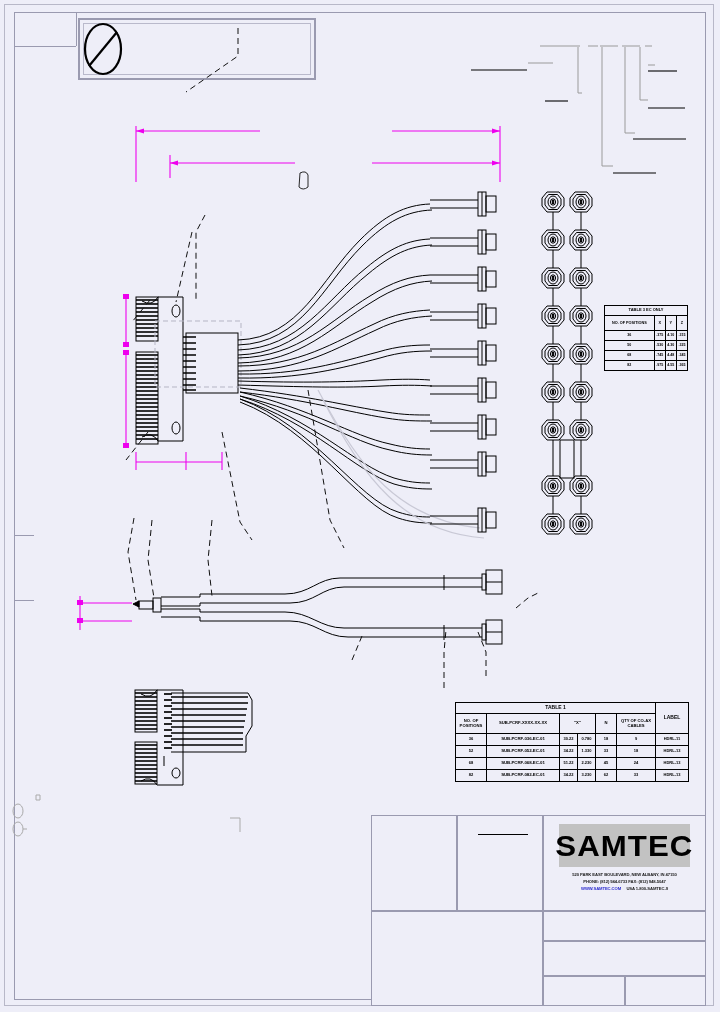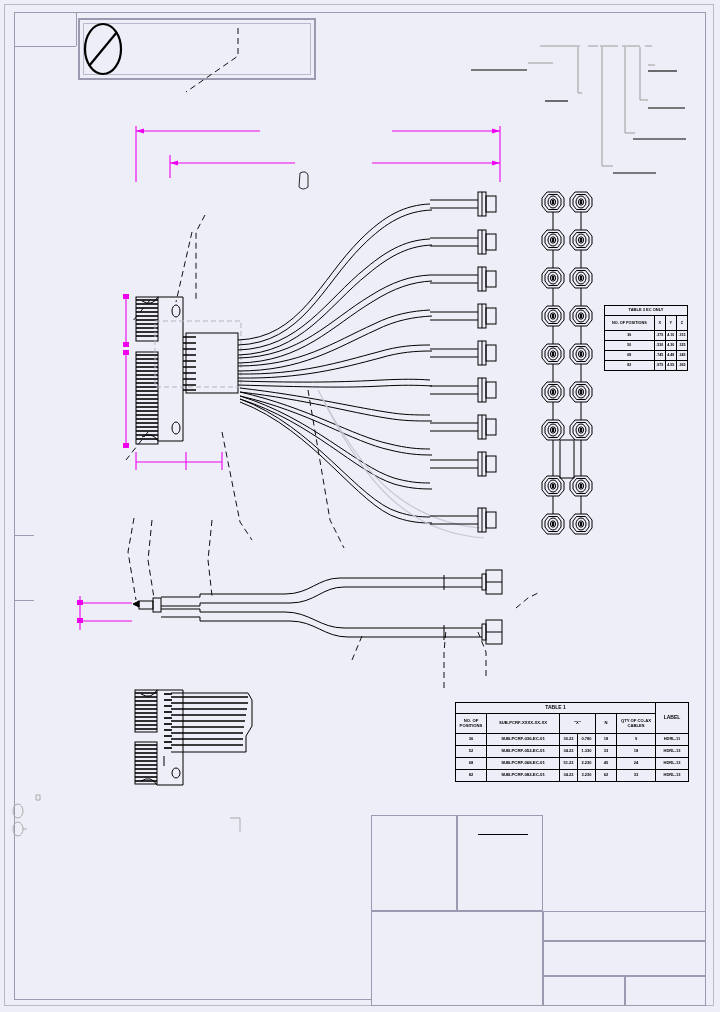--- a/index.html
+++ b/index.html
@@ -706,20 +706,32 @@
 
   <div class="tb" id="tb-left">
     <div class="tb-stub" style="left:8px;top:42px;"></div>
   </div>
 
   <div class="tb" id="tb-mid">
     <div class="tb-midline"></div>
     <div class="tb-stub" style="left:8px;top:44px;"></div>
   </div>
 
+  <div class="tb" id="tb-logo">
+    <div class="samtec-logo">
+      <span>SAMTEC</span>
+    </div>
+    <div class="addr l1">520 PARK EAST BOULEVARD, NEW ALBANY, IN 47150</div>
+    <div class="addr l2">PHONE: (812) 944-6733      FAX: (812) 948-5047</div>
+    <div class="addr l3">
+      <span class="web">WWW.SAMTEC.COM</span>
+      &nbsp;&nbsp;&nbsp;
+      <span>USA  1-800-SAMTEC-9</span>
+    </div>
+  </div>
 
   <div class="tb" id="tb-row2"></div>
   <div class="tb" id="tb-r2a"></div>
   <div class="tb" id="tb-r2b"></div>
   <div class="tb" id="tb-r2c">
     <div class="tb-stub" style="left:6px;top:10px;"></div>
   </div>
   <div class="tb" id="tb-r2d">
     <div class="tb-stub" style="left:6px;top:10px;"></div>
   </div>

